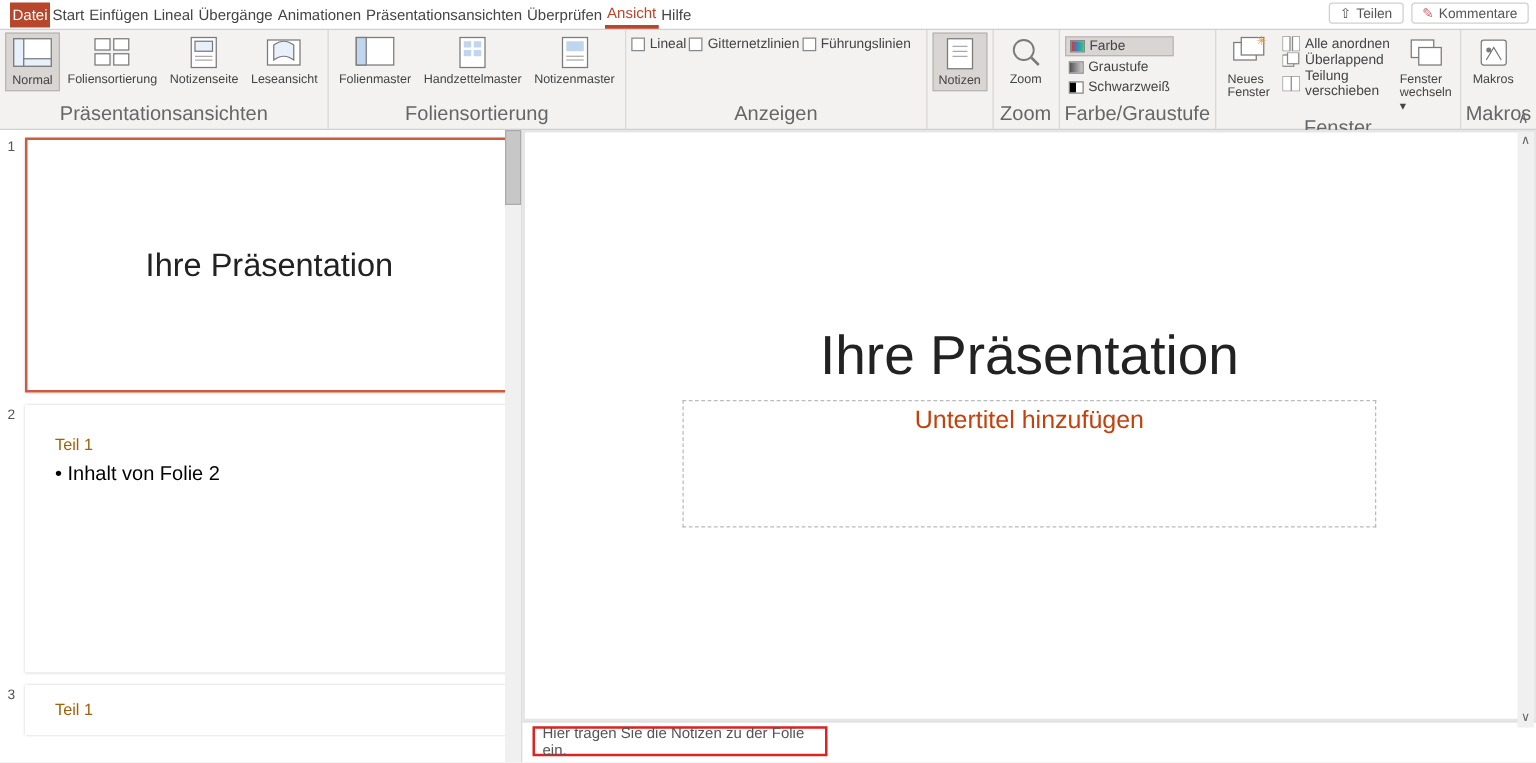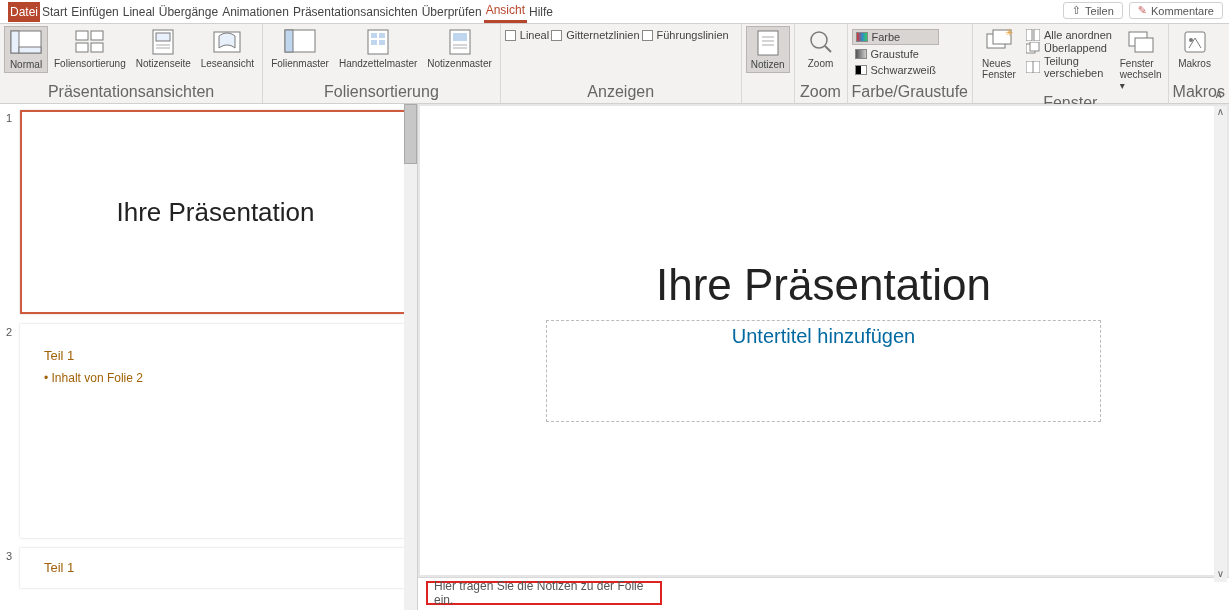--- a/index.html
+++ b/index.html
@@ -41,33 +41,33 @@
 
 
 .main { display: flex; height: calc(610px - 104px); }
 .thumbs { width: 418px; border-right: 1px solid #d0d0d0; overflow-y: auto; position: relative; }
 .thumb-row { display: flex; padding: 6px 6px 4px 6px; }
 .thumb-num { width: 14px; font-size: 11px; color: #555; padding-top: 2px; }
 .thumb { flex: 1; background: #fff; box-shadow: 0 0 2px rgba(0,0,0,.2); height: 204px; display: flex; flex-direction: column; justify-content: center; align-items: center; padding: 16px; }
 .thumb.sel { border: 2px solid #cf5b3e; }
 .thumb .t-title { font-size: 26px; color: #222; }
 .thumb .t-sub { font-size: 13px; color: #a16207; align-self: flex-start; margin-bottom: 8px; }
-.thumb .t-body { font-size: 12px; color: #a16207; align-self: flex-start; }
+.thumb .t-body { font-size: 16px; color: #000000; align-self: flex-start; }
 .thumb2 { height: 214px; justify-content: flex-start; align-items: flex-start; padding: 24px; }
 .thumb3 { height: 40px; justify-content: flex-start; align-items: flex-start; padding: 12px 24px 0; }
 
 .vscroll { position: absolute; top: 0; right: 0; width: 13px; height: 100%; background: #f0f0f0; }
 .vscroll .track { position: absolute; top: 0; width: 100%; height: 60px; background: #c7c7c7; border: 1px solid #aaa; }
 
 .editor { flex: 1; display: flex; flex-direction: column; background: #e6e6e6; position: relative; }
 .slide-wrap { flex: 1; display: flex; align-items: center; justify-content: center; padding: 8px 18px; background: #fff; margin: 2px; position: relative; }
 .slide { width: 100%; height: 100%; background: #fff; display: flex; flex-direction: column; align-items: center; justify-content: center; }
 .slide .s-title { font-size: 44px; color: #222; margin-bottom: 10px; }
 .subtitle-box { width: 72%; min-height: 102px; border: 1px dashed #bbb; display: flex; align-items: flex-start; justify-content: center; padding-top: 4px; }
-.subtitle-box .ph { font-size: 20px; color: #0369a1; text-align: center; }
+.subtitle-box .ph { font-size: 20px; color: #c2410c; text-align: center; }
 
 .notes { height: 24px; background: #fff; border-top: 1px solid #d0d0d0; display: flex; align-items: center; padding: 0 6px; margin: 0 32px 2px 6px; border: 2.5px solid #d22; width: 236px; }
 .notes .nt { font-size: 12px; color: #555; }
 .notes-row { display: flex; align-items: center; background: #fff; padding: 3px 0 3px 2px; border-top: 1px solid #d8d8d8; }
 
 .editor-scroll { position: absolute; right: 2px; top: 2px; width: 13px; bottom: 28px; background: #f0f0f0; }
 .editor-scroll .up, .editor-scroll .dn { position: absolute; width: 100%; height: 14px; text-align: center; font-size: 10px; color: #666; }
 .editor-scroll .up { top: 0; }
 .editor-scroll .dn { bottom: 0; }
 

